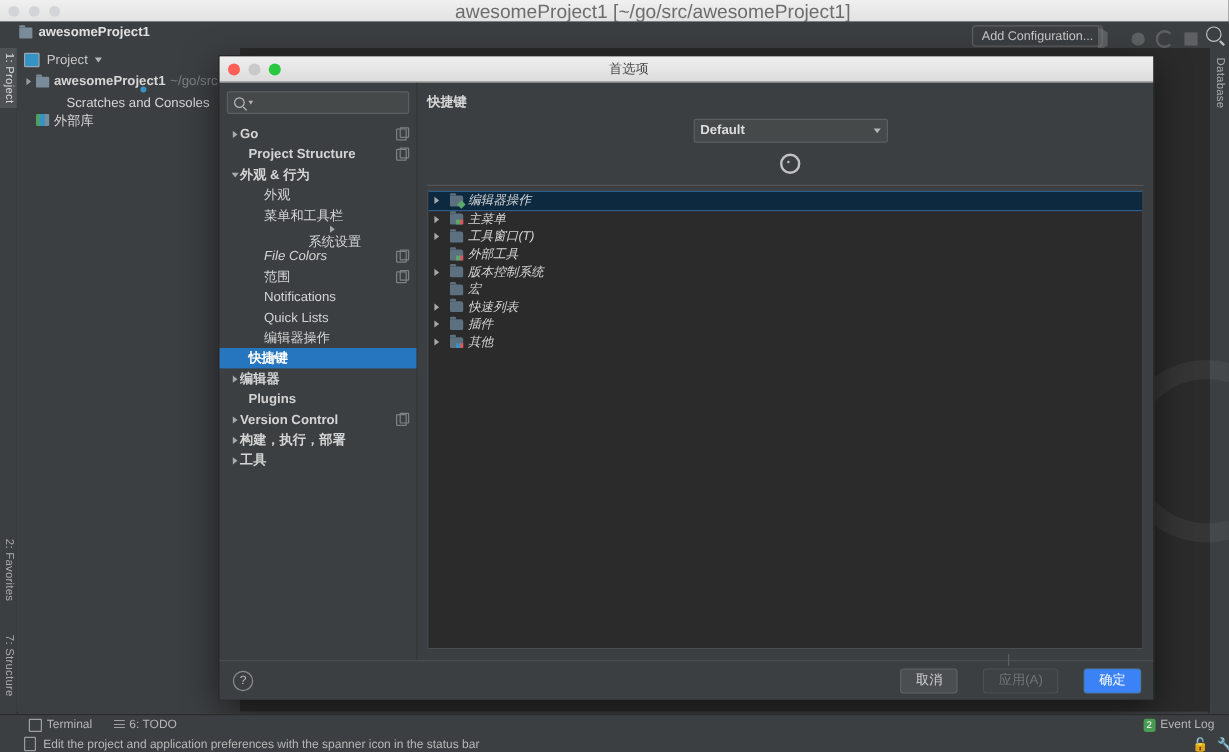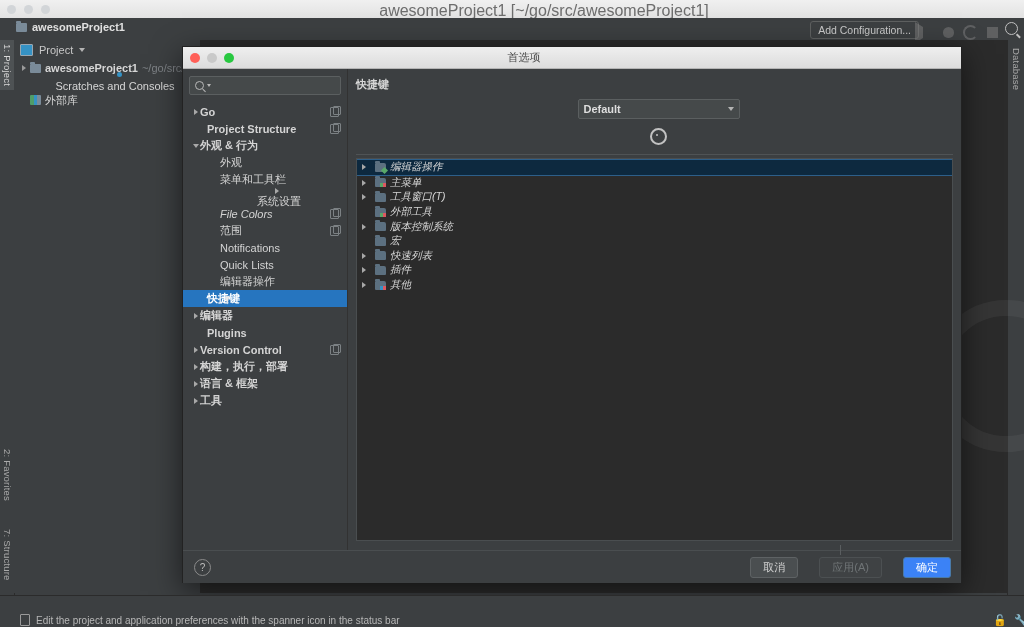--- a/index.html
+++ b/index.html
@@ -343,26 +343,20 @@
           <div class="st-row bold" style="padding-left:8px;">
             <span class="st-arrow">
                 <span class="ar-r"></span>
               </span>
             <span class="lbl">构建，执行，部署</span>
           </div>
           <div class="st-row bold" style="padding-left:8px;">
             <span class="st-arrow">
                 <span class="ar-r"></span>
               </span>
-            <span class="lbl">语言 &amp; 框架</span>
-          </div>
-          <div class="st-row bold" style="padding-left:8px;">
-            <span class="st-arrow">
-                <span class="ar-r"></span>
-              </span>
             <span class="lbl">工具</span>
           </div>
         </div>
       </div>
 
       <div class="dlg-right">
         <div class="km-head">快捷键</div>
 
         <div class="km-ctrl">
           <div class="combo">
@@ -465,20 +459,34 @@
         <div class="dlg-btns">
           <div class="btn">取消</div>
           <div class="btn disabled">应用(A)</div>
           <div class="btn primary">确定</div>
         </div>
       </div>
     </div>
   </div>
 
   <div class="statusbar">
+    <div class="sb-row1">
+      <div class="sb-item" style="margin-left:24px;">
+        <span class="term-ic"></span>
+        <span>Terminal</span>
+      </div>
+      <div class="sb-item" style="margin-left:18px;">
+        <span class="todo-ic"></span>
+        <span>6: TODO</span>
+      </div>
+      <div class="sb-item" style="margin-left:auto;margin-right:12px;">
+        <span class="badge-green">2</span>
+        <span>Event Log</span>
+      </div>
+    </div>
     <div class="sb-row2">
       <span class="sb-msg-ic" style="margin-left:8px;margin-right:6px;"></span>
       <span style="font-size:10px;color:#b7b7b7;">Edit the project and application preferences with the spanner icon in the status bar</span>
       <span style="margin-left:auto;margin-right:8px;display:flex;gap:7px;align-items:center;">
         <span class="wrench">🔓</span>
         <span class="wrench">🔧</span>
       </span>
     </div>
   </div>
 

